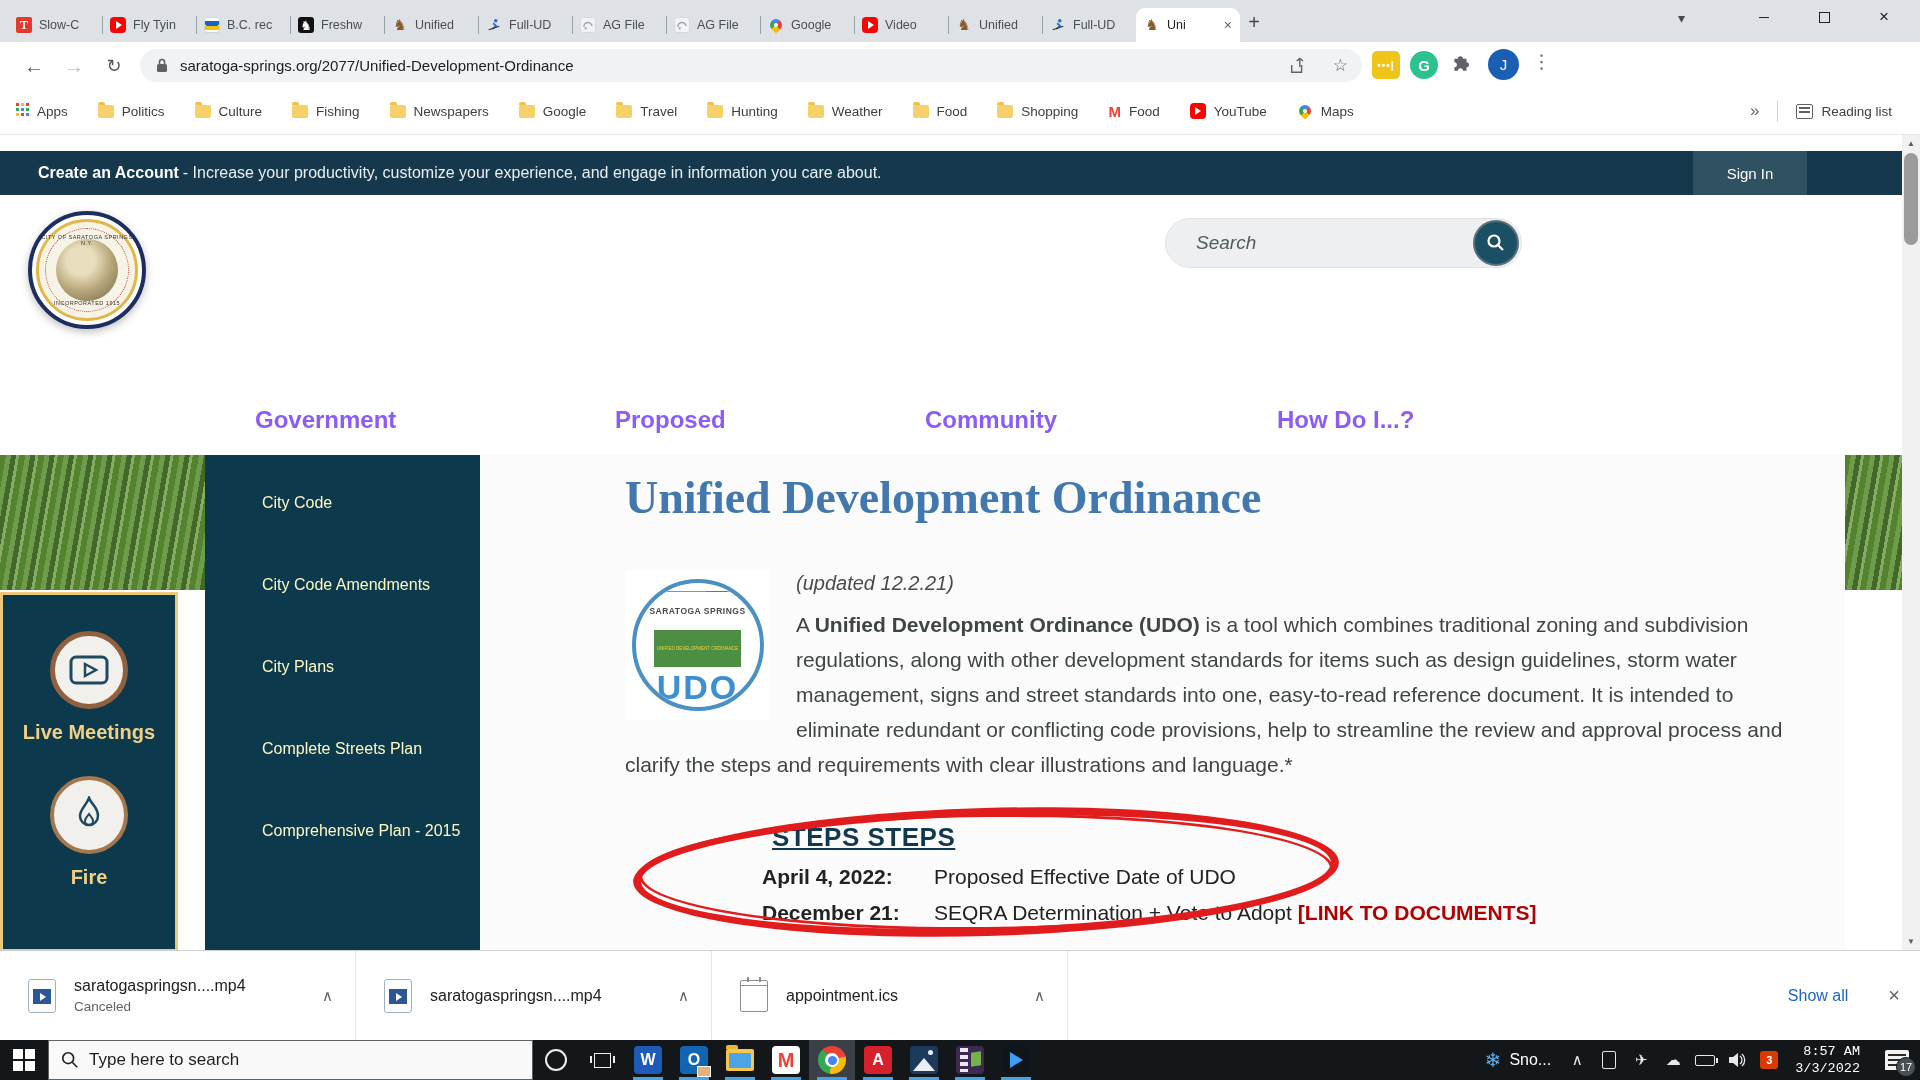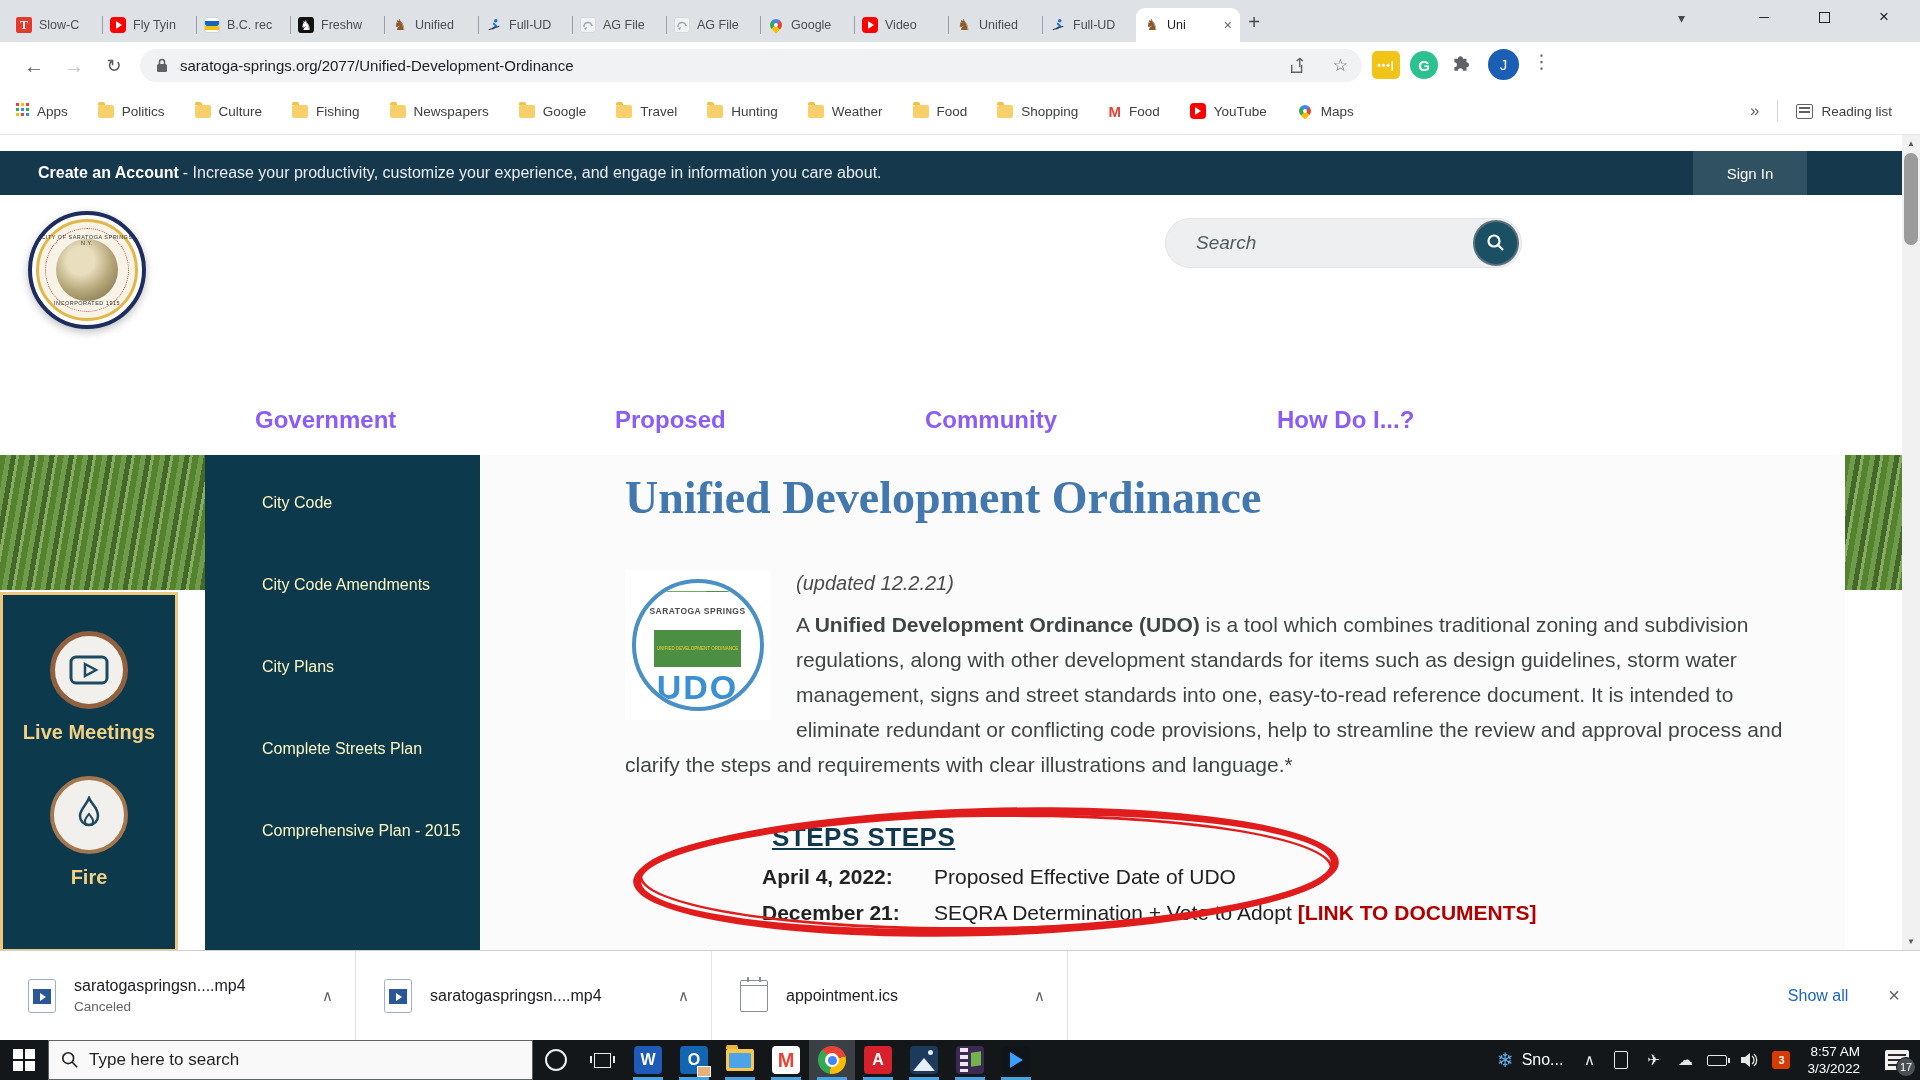--- a/index.html
+++ b/index.html
@@ -173,21 +173,21 @@
   .ic-movies { background:#10151c; }
   .ic-movies::before { content:""; border-left:13px solid #3aa0ff; border-top:8px solid transparent; border-bottom:8px solid transparent; }
   .tray { margin-left:auto; display:flex; align-items:center; }
   .tray-snow { display:flex; align-items:center; gap:8px; padding:0 10px; font-size:16px; }
   .snowflake { color:#62aee8; font-size:20px; }
   .tray-ic { width:32px; height:40px; display:flex; align-items:center; justify-content:center; font-size:15px; color:#e8e8e8; }
   .tablet-ic { width:14px; height:18px; border:1.5px solid #e8e8e8; border-radius:2px; }
   .batt-ic { width:20px; height:11px; border:1.5px solid #e8e8e8; border-radius:2px; position:relative; }
   .batt-ic::after { content:""; position:absolute; right:-4px; top:2px; width:2px; height:5px; background:#e8e8e8; }
   .badge3 { width:18px; height:18px; background:#d83b01; border-radius:3px; color:#fff; font-size:11px; font-weight:bold; display:flex; align-items:center; justify-content:center; }
-  .clock { text-align:right; font-size:13.5px; line-height:17px; padding:0 14px 0 10px; }
+  .clock { text-align:right; font-size:13.5px; line-height:17px; padding:0 14px 0 10px;font-family:Liberation Mono, monospace; }
   .notif { width:46px; height:40px; display:flex; align-items:center; justify-content:center; position:relative; }
   .notif-sq { width:24px; height:20px; background:#f2f2f2; border-radius:2px 2px 2px 0; position:relative; }
   .notif-sq::before { content:""; position:absolute; left:3px; top:4px; right:3px; height:2px; background:#2a2a2a; box-shadow:0 5px 0 #2a2a2a, 0 10px 0 #2a2a2a; }
   .notif-badge { position:absolute; right:4px; bottom:3px; width:20px; height:20px; border-radius:50%; background:#4a4f54; color:#fff; font-size:11px; display:flex; align-items:center; justify-content:center; border:1px solid #14171a; }
 </style>
 </head>
 <body>
 
 <div class="screen">
 

